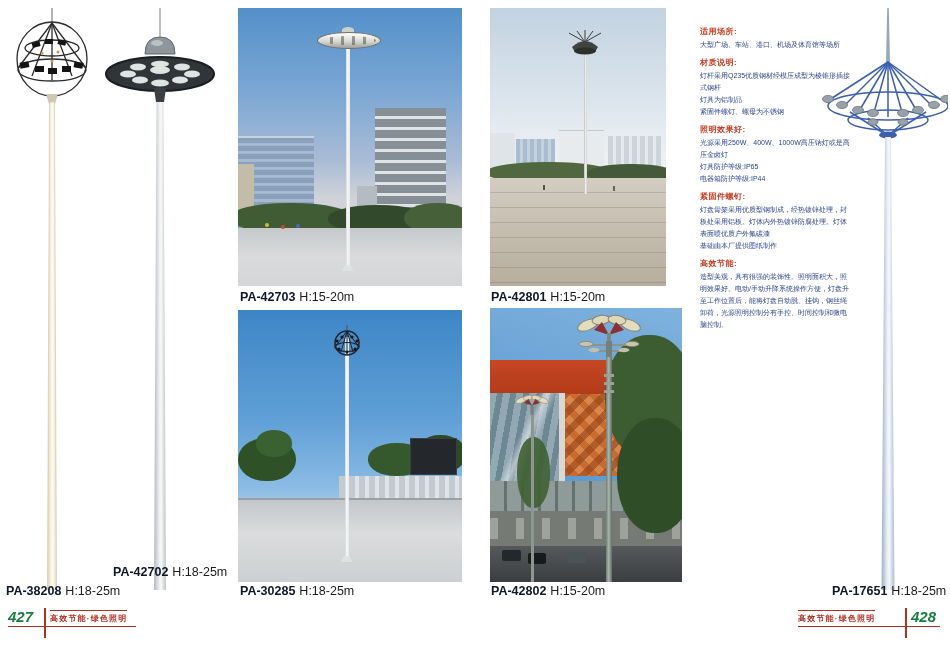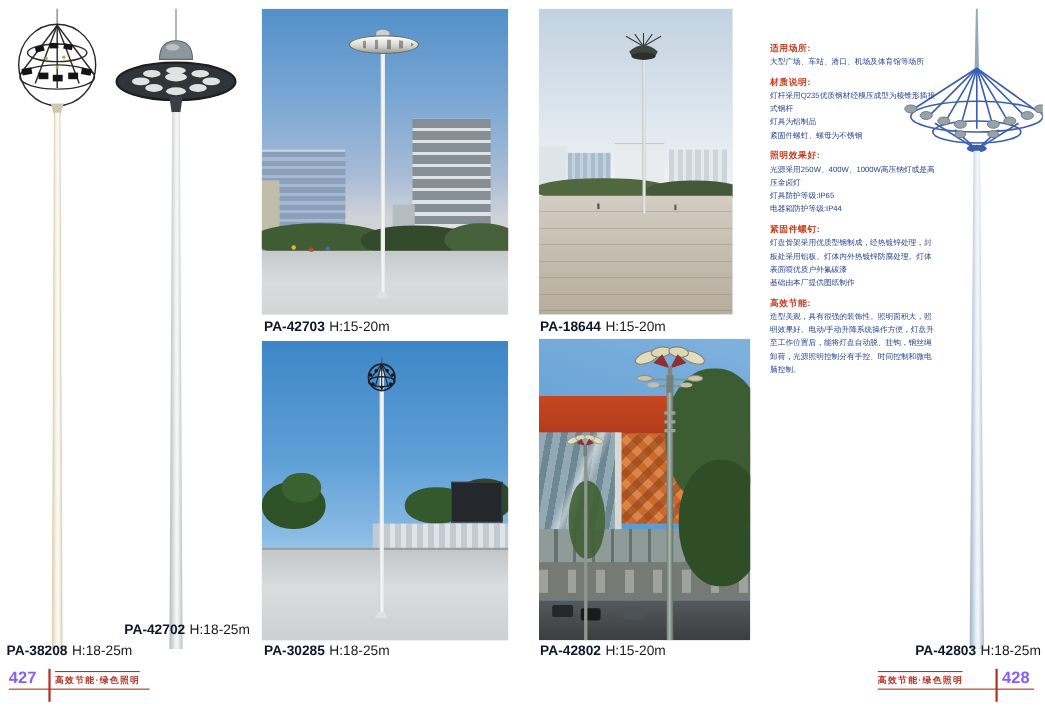--- a/index.html
+++ b/index.html
@@ -5,23 +5,23 @@
   html,body{margin:0;padding:0;background:#ffffff;}
   .page{position:relative;width:950px;height:652px;background:#ffffff;overflow:hidden;
         font-family:"Liberation Sans","DejaVu Sans",sans-serif;}
   .abs{position:absolute;}
   .photo{position:absolute;overflow:hidden;background:#dfe6ec;}
   .plabel{position:absolute;font-size:12.5px;white-space:nowrap;}
   .plabel .code{color:#0f172a;font-weight:bold;}
   .plabel .h{color:#1b1b1b;margin-left:4px;}
   .specs{position:absolute;left:700px;top:26px;width:153px;}
   .spec-head{font-size:8px;font-weight:bold;color:#c93a1e;margin:6px 0 2px 0;letter-spacing:.5px;}
-  .spec-head:first-child{margin-top:12px;}
+  .spec-head:first-child{margin-top:0;}
   .spec-line{font-size:7px;line-height:12px;color:#2a4490;}
-  .footer-num{position:absolute;font-size:15px;font-weight:bold;color:#8b5cf6;}
+  .footer-num{position:absolute;font-size:15px;font-weight:bold;color:#15803d;font-style:italic;}
   .footer-vline{position:absolute;width:2px;height:30px;background:#b03024;}
   .footer-slogan{position:absolute;font-size:8px;font-weight:bold;color:#b03024;
                  letter-spacing:1.2px;padding-top:2px;border-top:1px solid #b03024;}
   .footer-hline{position:absolute;height:1px;background:#b03024;}
   .blob{position:absolute;border-radius:48%;}
 </style>
 </head>
 <body>
 
 <div class="page">
@@ -313,27 +313,27 @@
   <div class="plabel" style="left:113px;top:565px;">
     <span class="code">PA-42702</span><span class="h">H:18-25m</span>
   </div>
   <div class="plabel" style="left:240px;top:290px;">
     <span class="code">PA-42703</span><span class="h">H:15-20m</span>
   </div>
   <div class="plabel" style="left:240px;top:584px;">
     <span class="code">PA-30285</span><span class="h">H:18-25m</span>
   </div>
   <div class="plabel" style="left:491px;top:290px;">
-    <span class="code">PA-18644</span><span class="h">H:15-20m</span>
+    <span class="code">PA-42801</span><span class="h">H:15-20m</span>
   </div>
   <div class="plabel" style="left:491px;top:584px;">
     <span class="code">PA-42802</span><span class="h">H:15-20m</span>
   </div>
   <div class="plabel" style="left:832px;top:584px;">
-    <span class="code">PA-42803</span><span class="h">H:18-25m</span>
+    <span class="code">PA-17651</span><span class="h">H:18-25m</span>
   </div>
 
   <div class="footer-num" style="left:8px;top:608px;">427</div>
   <div class="footer-vline" style="left:44px;top:608px;"></div>
   <div class="footer-slogan" style="left:50px;top:610px;">高效节能·绿色照明</div>
   <div class="footer-hline" style="left:8px;top:626px;width:128px;"></div>
 
   <div class="footer-slogan" style="left:798px;top:610px;">高效节能·绿色照明</div>
   <div class="footer-vline" style="left:905px;top:608px;"></div>
   <div class="footer-num" style="left:911px;top:608px;">428</div>

